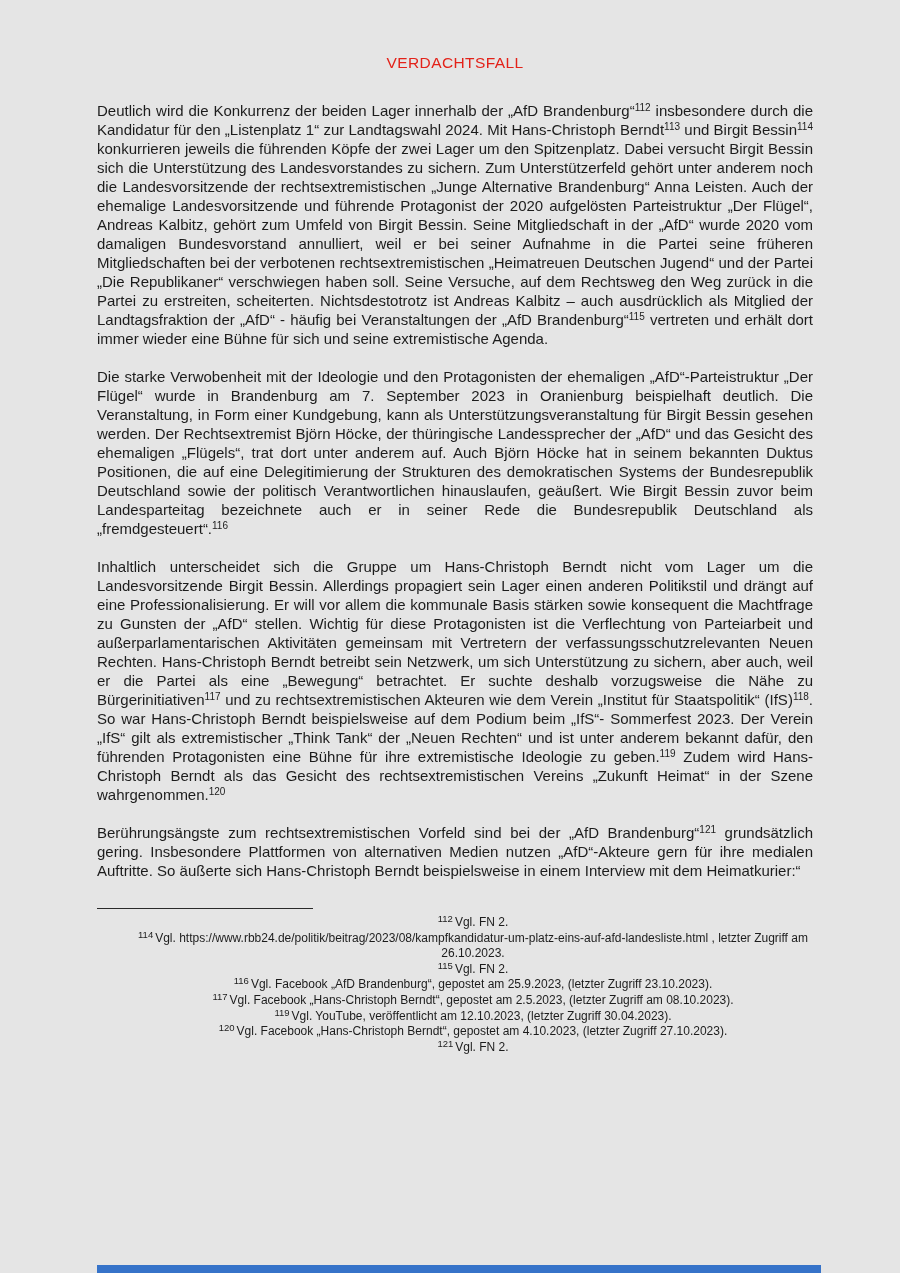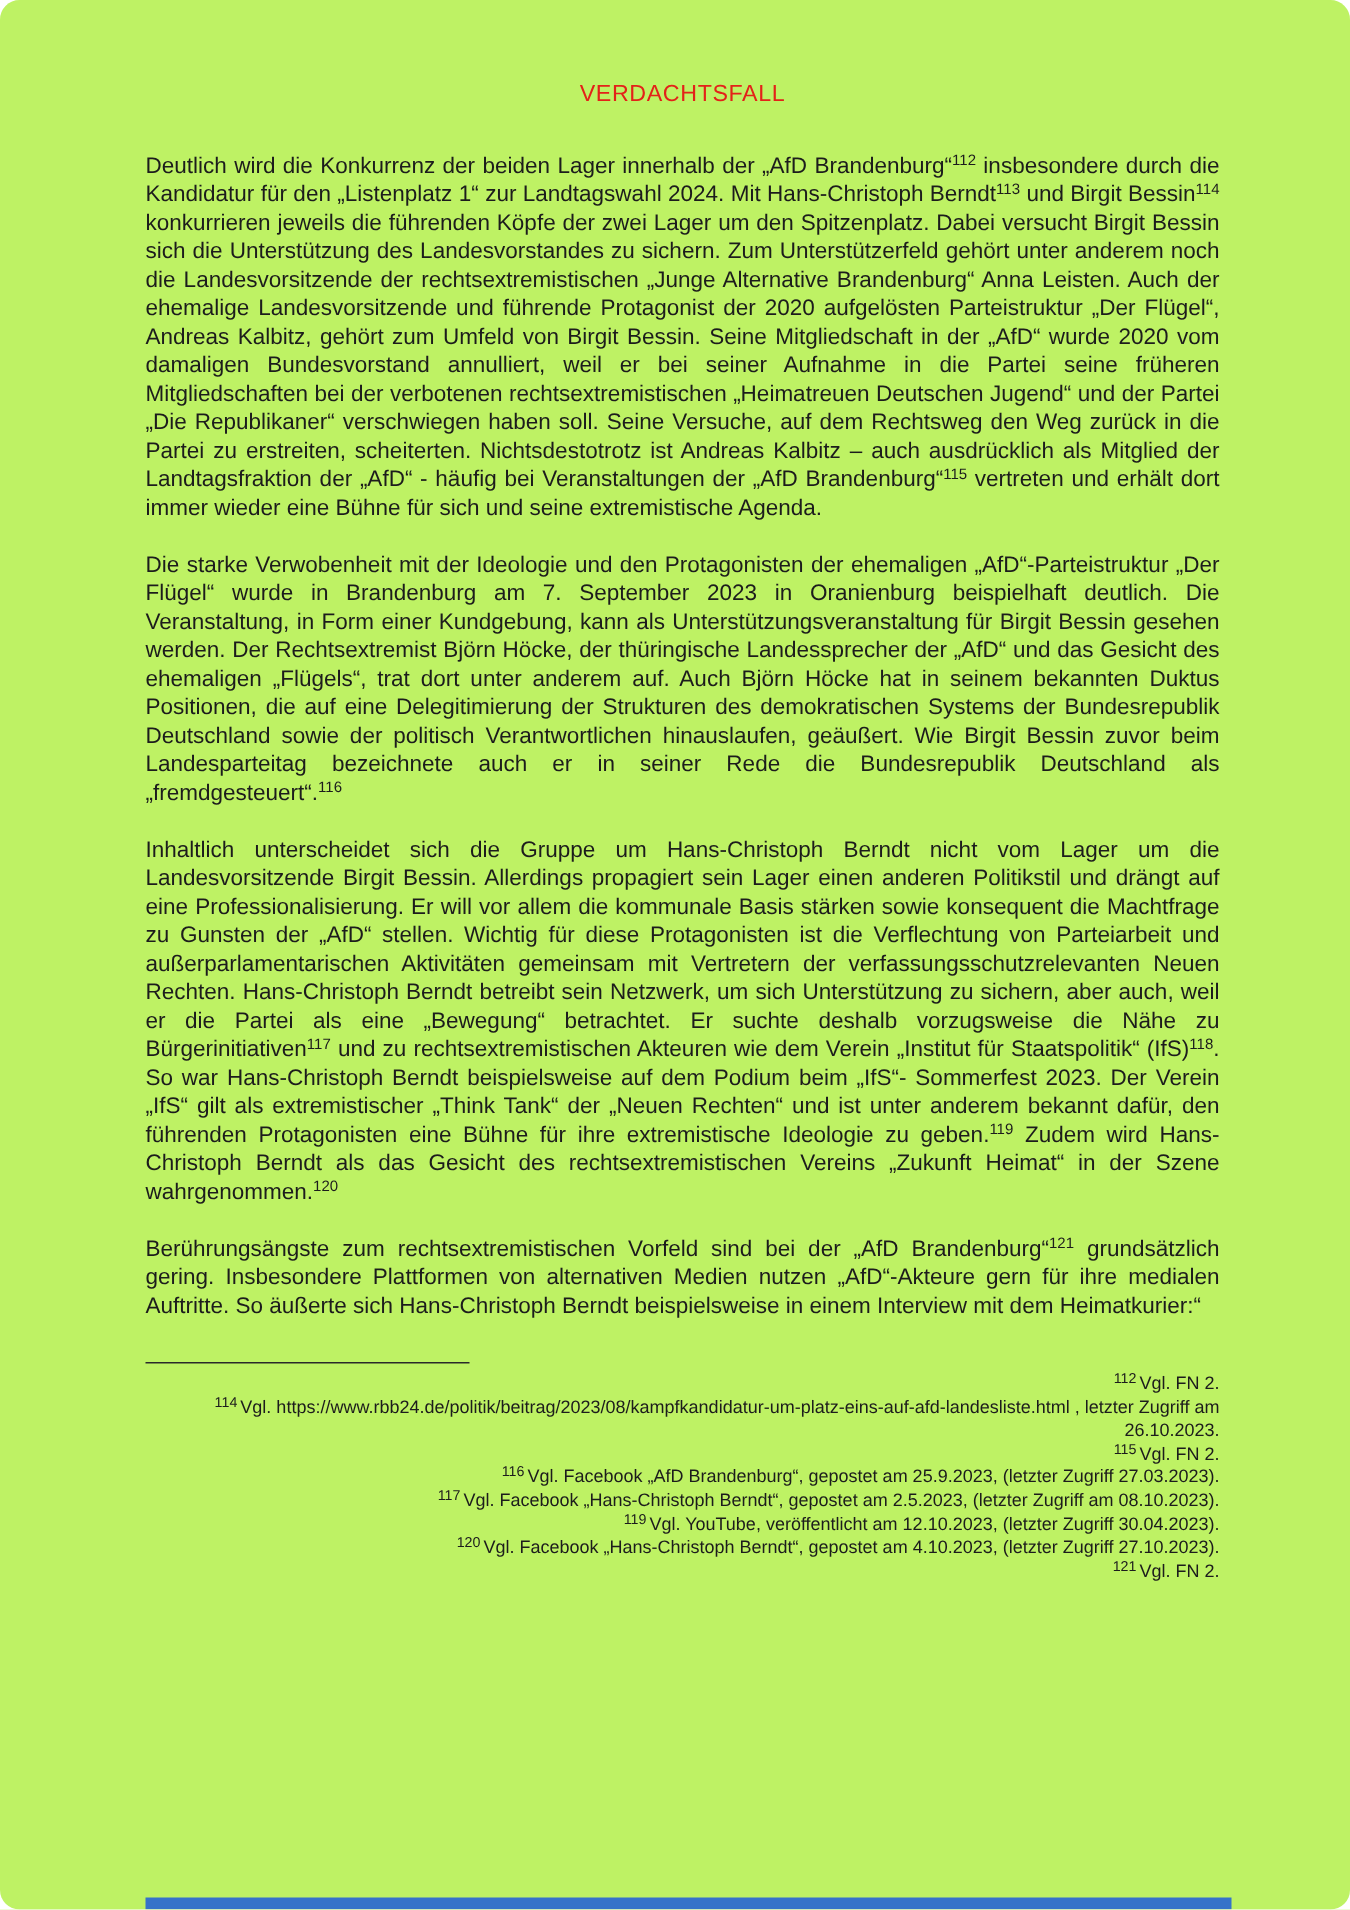--- a/index.html
+++ b/index.html
@@ -1,24 +1,23 @@
 <!DOCTYPE html>
 <html><head>
 <meta charset="utf-8">
 <style>
   html, body { margin: 0; padding: 0; background: #ffffff; }
   .page {
     position: relative;
     width: 900px;
     height: 1273px;
-    background: #bef264;
+    background: #e5e5e5;
     font-family: "Liberation Sans", sans-serif;
     color: #1c1c1c;
     overflow: hidden;
-    border-radius: 13px;
   }
   .content {
     position: absolute;
     left: 97px;
     top: 54px;
     width: 716px;
   }
   .doc-title {
     text-align: center;
     font-size: 15.5px;
@@ -44,21 +43,21 @@
   .fn-sep {
     margin-top: 28px;
     width: 216px;
     height: 0;
     border-top: 1.6px solid #2a2a2a;
   }
   .footnotes {
     margin-top: 6px;
     font-size: 12px;
     line-height: 15.6px;
-    text-align: right;
+    text-align: center;
     margin-left: 36px;
   }
   .fn { margin: 0; }
   .fn sup {
     font-size: 9.5px;
     line-height: 0;
     vertical-align: baseline;
     position: relative;
     top: -4px;
     margin-right: 2px;
@@ -84,21 +83,21 @@
         <p class="para">Inhaltlich unterscheidet sich die Gruppe um Hans-Christoph Berndt nicht vom Lager um die Landesvorsitzende Birgit Bessin. Allerdings propagiert sein Lager einen anderen Politikstil und drängt auf eine Professionalisierung. Er will vor allem die kommunale Basis stärken sowie konsequent die Machtfrage zu Gunsten der „AfD“ stellen. Wichtig für diese Protagonisten ist die Verflechtung von Parteiarbeit und außerparlamentarischen Aktivitäten gemeinsam mit Vertretern der verfassungsschutzrelevanten Neuen Rechten. Hans-Christoph Berndt betreibt sein Netzwerk, um sich Unterstützung zu sichern, aber auch, weil er die Partei als eine „Bewegung“ betrachtet. Er suchte deshalb vorzugsweise die Nähe zu Bürgerinitiativen<sup>117</sup> und zu rechtsextremistischen Akteuren wie dem Verein „Institut für Staatspolitik“ (IfS)<sup>118</sup>. So war Hans-Christoph Berndt beispielsweise auf dem Podium beim „IfS“- Sommerfest 2023. Der Verein „IfS“ gilt als extremistischer „Think Tank“ der „Neuen Rechten“ und ist unter anderem bekannt dafür, den führenden Protagonisten eine Bühne für ihre extremistische Ideologie zu geben.<sup>119</sup> Zudem wird Hans-Christoph Berndt als das Gesicht des rechtsextremistischen Vereins „Zukunft Heimat“ in der Szene wahrgenommen.<sup>120</sup></p>
         <p class="para">Berührungsängste zum rechtsextremistischen Vorfeld sind bei der „AfD Brandenburg“<sup>121</sup> grundsätzlich gering. Insbesondere Plattformen von alternativen Medien nutzen „AfD“-Akteure gern für ihre medialen Auftritte. So äußerte sich Hans-Christoph Berndt beispielsweise in einem Interview mit dem Heimatkurier:“</p>
       </div>
 
     <div class="fn-sep"></div>
 
     <div class="footnotes" id="footnotes">
         <div class="fn"><sup>112</sup><span>Vgl. FN 2.</span></div>
         <div class="fn"><sup>114</sup><span>Vgl. https://www.rbb24.de/politik/beitrag/2023/08/kampfkandidatur-um-platz-eins-auf-afd-landesliste.html , letzter Zugriff am 26.10.2023.</span></div>
         <div class="fn"><sup>115</sup><span>Vgl. FN 2.</span></div>
-        <div class="fn"><sup>116</sup><span>Vgl. Facebook „AfD Brandenburg“, gepostet am 25.9.2023, (letzter Zugriff 27.03.2023).</span></div>
+        <div class="fn"><sup>116</sup><span>Vgl. Facebook „AfD Brandenburg“, gepostet am 25.9.2023, (letzter Zugriff 23.10.2023).</span></div>
         <div class="fn"><sup>117</sup><span>Vgl. Facebook „Hans-Christoph Berndt“, gepostet am 2.5.2023, (letzter Zugriff am 08.10.2023).</span></div>
         <div class="fn"><sup>119</sup><span>Vgl. YouTube, veröffentlicht am 12.10.2023, (letzter Zugriff 30.04.2023).</span></div>
         <div class="fn"><sup>120</sup><span>Vgl. Facebook „Hans-Christoph Berndt“, gepostet am 4.10.2023, (letzter Zugriff 27.10.2023).</span></div>
         <div class="fn"><sup>121</sup><span>Vgl. FN 2.</span></div>
       </div>
   </div>
 
   <div class="quote-bar" style="background: rgb(54, 115, 201);"></div>
 </div>
 

